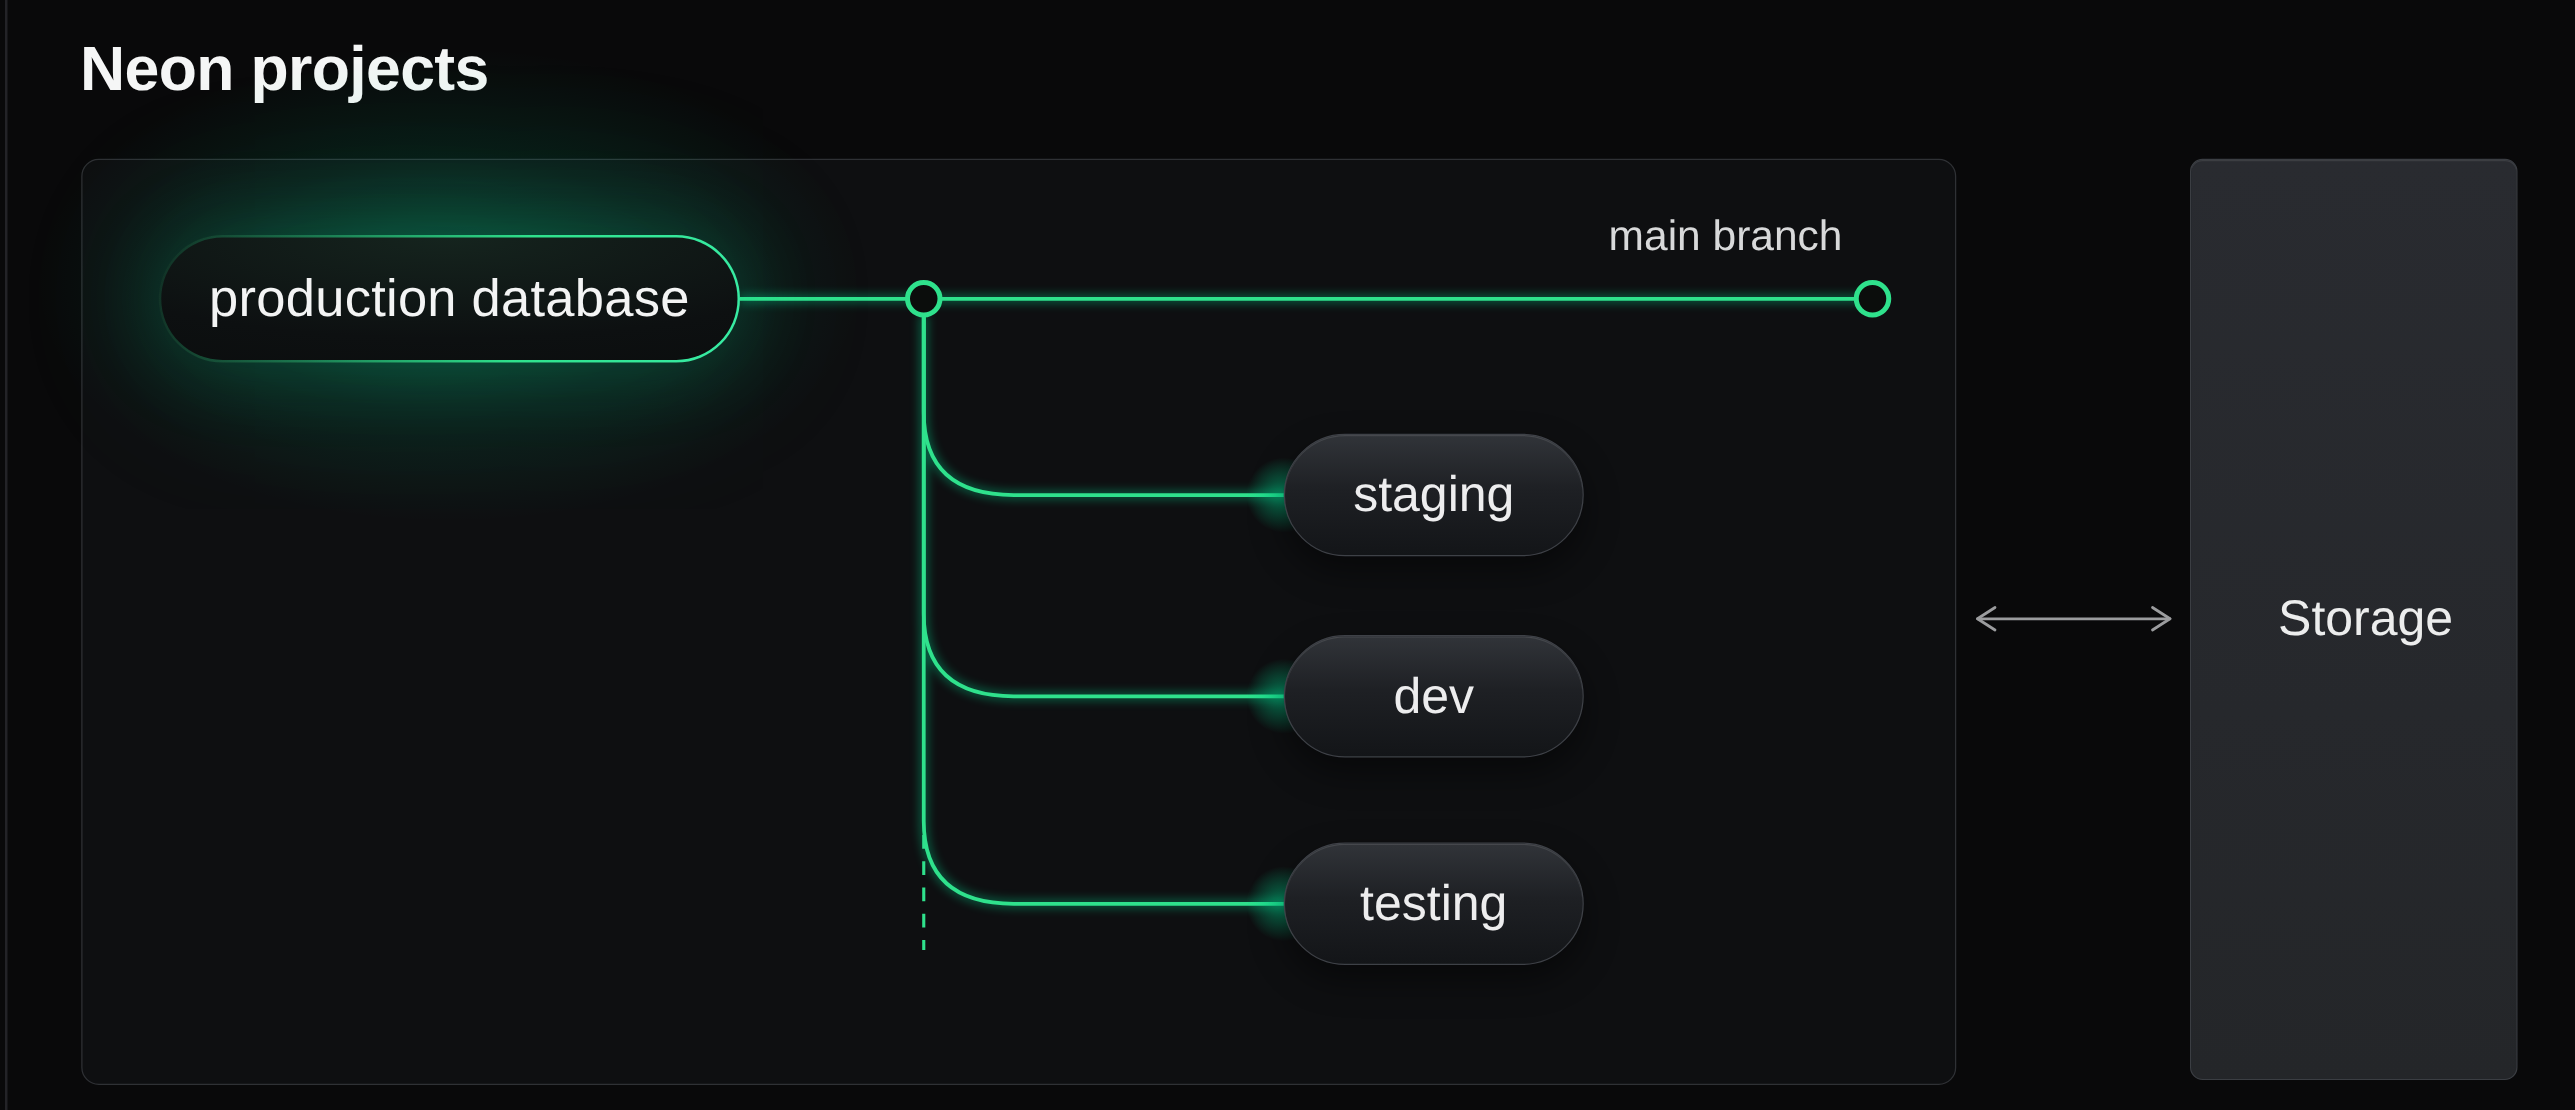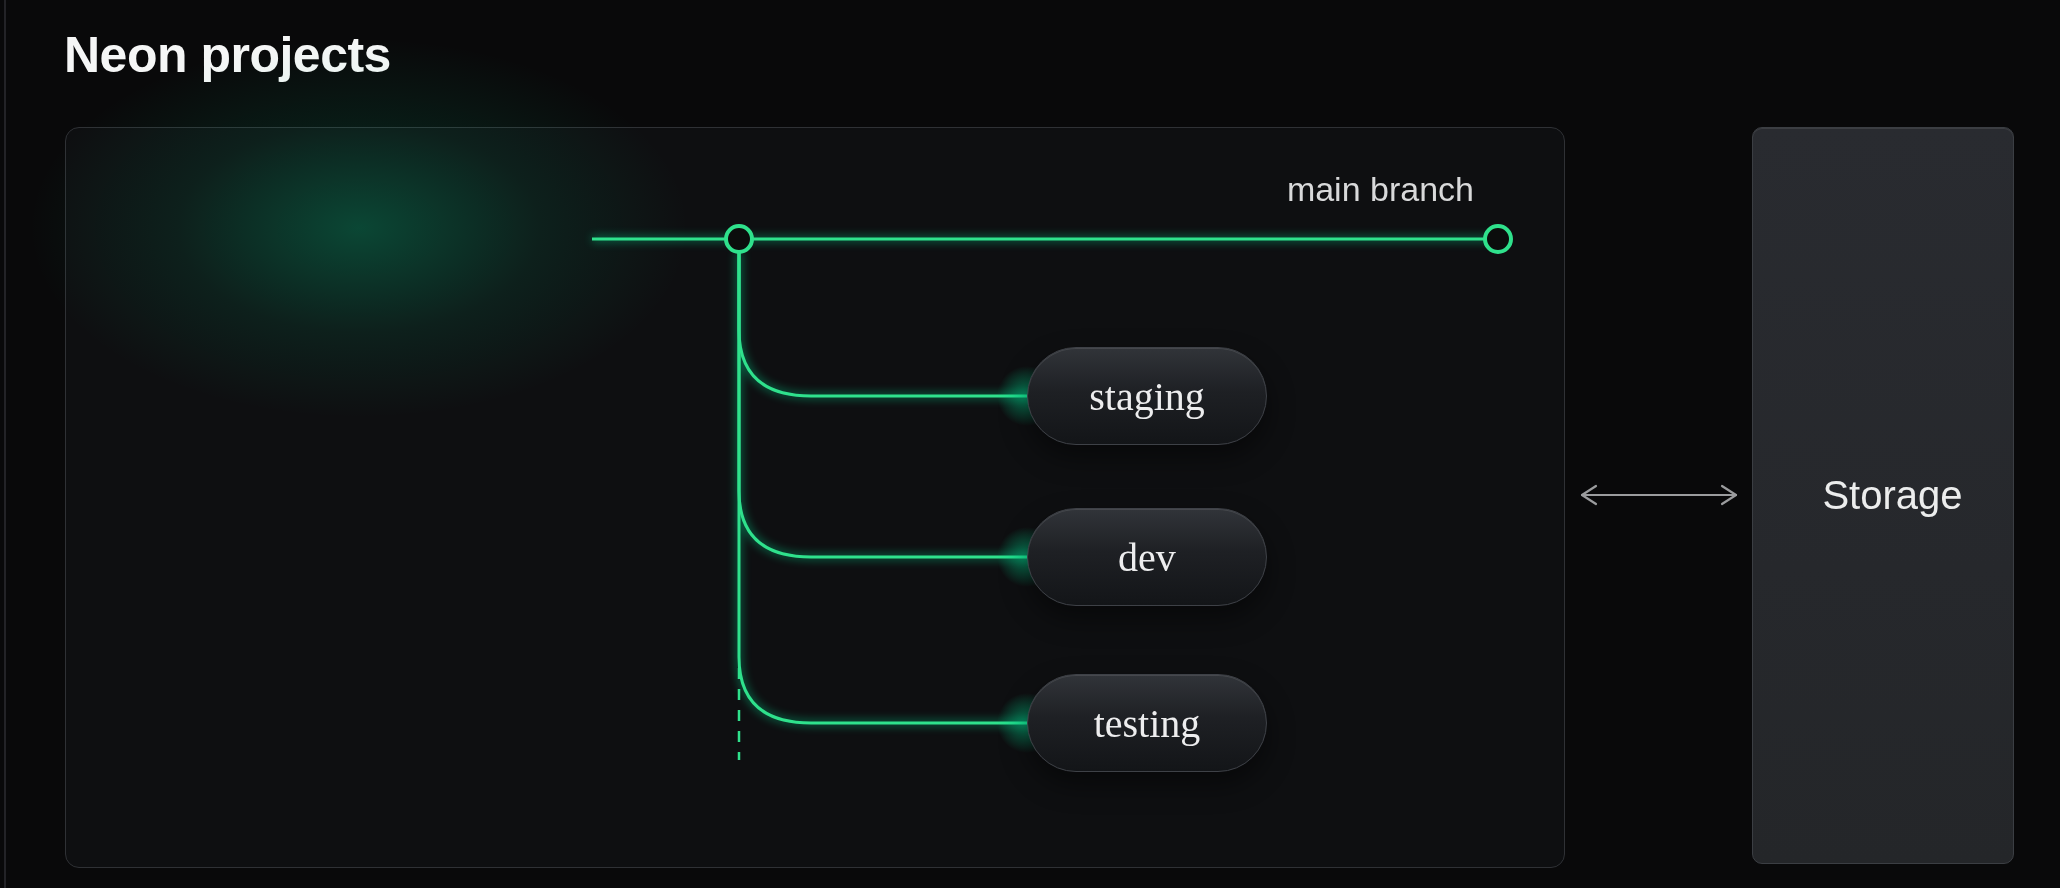--- a/index.html
+++ b/index.html
@@ -51,21 +51,21 @@
 
   
   .branch-pill {
     position:absolute; left:961px; width:240px; height:98px;
     border-radius:49px;
     background:linear-gradient(180deg,#313439 0%, #1e2024 45%, #131518 100%);
     border:1px solid #3e4147;
     box-shadow:inset 0 1px 0 rgba(255,255,255,0.10), 0 12px 28px rgba(0,0,0,0.45);
     display:flex; align-items:center; justify-content:center;
   }
-  .branch-pill span { font-size:40px; color:#ededee;font-family:Liberation Serif, serif; }
+  .branch-pill span { font-size:40px; color:#ededee; }
   .pill-staging { top:219px; }
   .pill-dev     { top:380px; }
   .pill-testing { top:546px; }
 
   
   .lbl {
     position:absolute; color:#d8d9da; font-size:34px; line-height:40px;
     white-space:nowrap;
   }
   .lbl-main-branch { top:41px; right:90px; }
@@ -129,20 +129,25 @@
       <path d="M673 540 V632" stroke="#2fe18c" stroke-width="2.5" fill="none" stroke-dasharray="11 10"></path>
 
       <circle cx="961" cy="268" r="30" fill="url(#connGlow)"></circle>
       <circle cx="961" cy="429" r="30" fill="url(#connGlow)"></circle>
       <circle cx="961" cy="595" r="30" fill="url(#connGlow)"></circle>
 
       <circle cx="673" cy="111" r="13" fill="#0b0d0c" stroke="#2fe18c" stroke-width="4"></circle>
       <circle cx="1432" cy="111" r="13" fill="#0b0d0c" stroke="#2fe18c" stroke-width="4"></circle>
     </svg>
 
+    <div class="prod-pill">
+      <div class="prod-pill-inner">
+        <span>production database</span>
+      </div>
+    </div>
 
     <div class="branch-pill pill-staging">
       <span>staging</span>
     </div>
     <div class="branch-pill pill-testing">
       <span>testing</span>
     </div>
     <div class="branch-pill pill-dev">
       <span>dev</span>
     </div>

